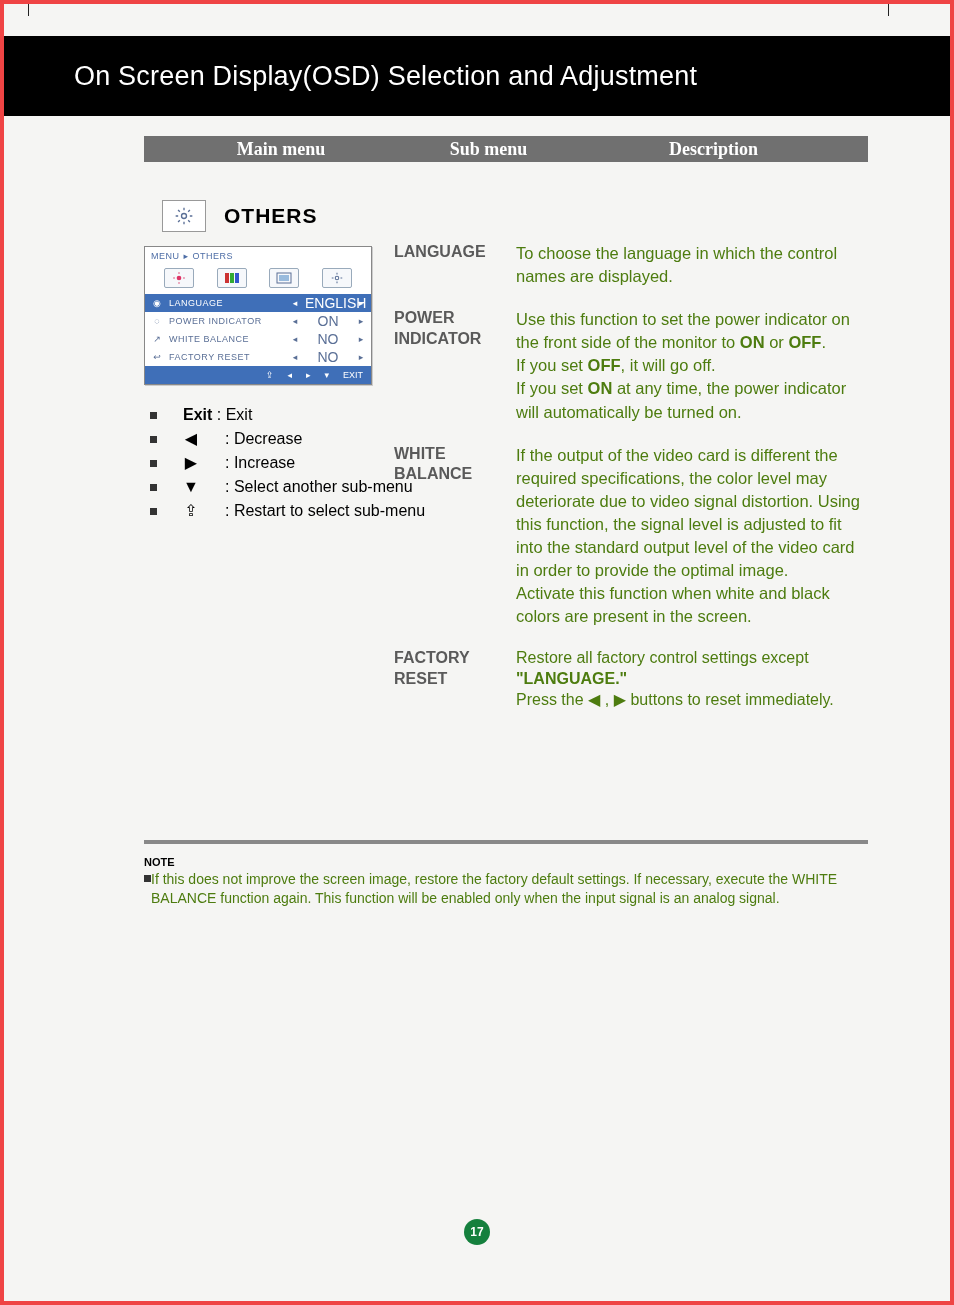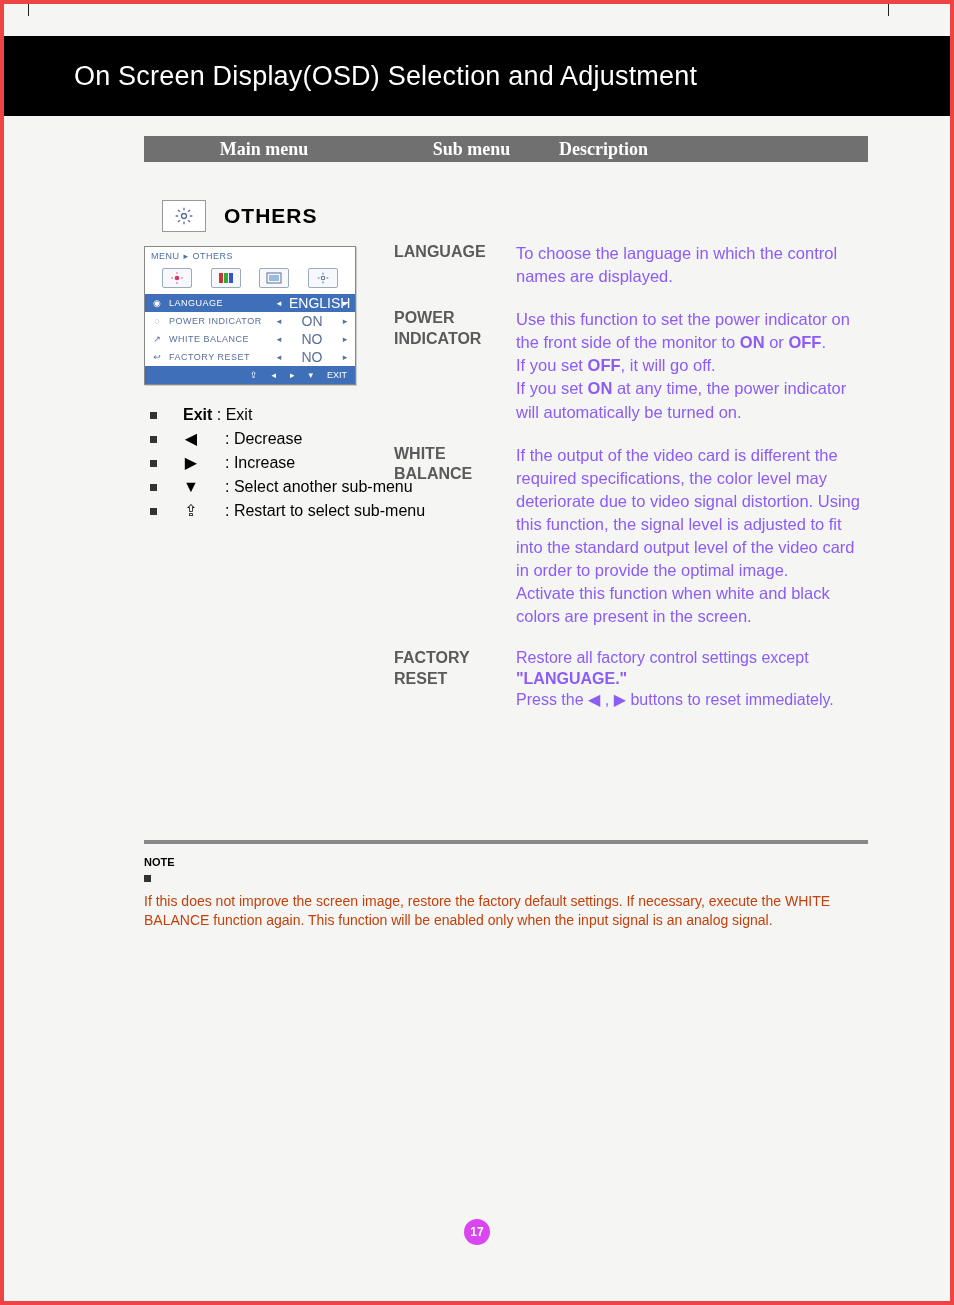--- a/index.html
+++ b/index.html
@@ -51,25 +51,25 @@
   }
   .col-header {
     background: #707070;
     color: #fff;
     font-family: "Times New Roman", serif;
     font-weight: bold;
     font-size: 18px;
     height: 26px;
     display: flex;
     align-items: center;
-    padding: 0 0;
+    padding: 0 17px;
   }
   .col-header .c1 { width: 240px; text-align:center; }
   .col-header .c2 { width: 175px; text-align:center; }
-  .col-header .c3 { flex:1; }
+  .col-header .c3 { flex:1; text-align:center; }
   .others-row {
     display: flex;
     align-items: center;
     gap: 18px;
     margin-top: 38px;
     margin-left: 18px;
   }
   .gear-badge {
     width: 44px; height: 32px;
     border: 1px solid #999;
@@ -77,21 +77,21 @@
     background:#fff;
   }
   .others-label {
     font-size: 21px;
     font-weight: bold;
     letter-spacing: 1px;
   }
   .osd-panel {
     margin-top: 14px;
     margin-left: 0;
-    width: 212px;
+    width: 228px;
     border: 1px solid #888;
     background: #fff;
     box-shadow: 1px 1px 0 #ccc;
     font-size: 10px;
   }
   .osd-bread {
     padding: 4px 6px;
     color: #4d6da6;
     font-size: 9px;
     letter-spacing: .5px;
@@ -149,43 +149,43 @@
     font-weight: bold;
     color:#5a5a5a;
     font-size: 16px;
     line-height: 1.3;
     padding-right:8px;
   }
   .drow .desc {
     flex:1;
     font-size:16.5px;
     line-height:1.4;
-    color:#8b5cf6;
+    color:#4d7c0f;
   }
   .divider {
     position:absolute;
     left:140px; right:82px;
     top: 836px;
     height:4px;
     background:#888;
   }
   .note-block {
     position:absolute;
     left:140px; right:82px;
     top: 852px;
   }
   .note-title { font-weight:bold; font-size:11px; margin-bottom:2px; }
-  .note-body { display:flex; gap:10px; font-size:14px; line-height:1.35; color:#c2410c;flex-direction:column;}
+  .note-body { display:flex; gap:0; font-size:14px; line-height:1.35; color:#4d7c0f;}
   .note-body .sq { width:7px; height:7px; background:#333; margin-top:5px; flex:0 0 auto;}
   .pagenum {
     position:absolute;
     left:50%; transform:translateX(-50%);
     bottom: 56px;
     width:26px; height:26px; border-radius:50%;
-    background:#d946ef; color:#fff;
+    background:#15803d; color:#fff;
     display:flex; align-items:center; justify-content:center;
     font-size:12px; font-weight:bold;
   }
   svg { display:block; }
 </style>
 </head>
 <body>
 
 <div class="page-frame">
   <div class="top-guides">

